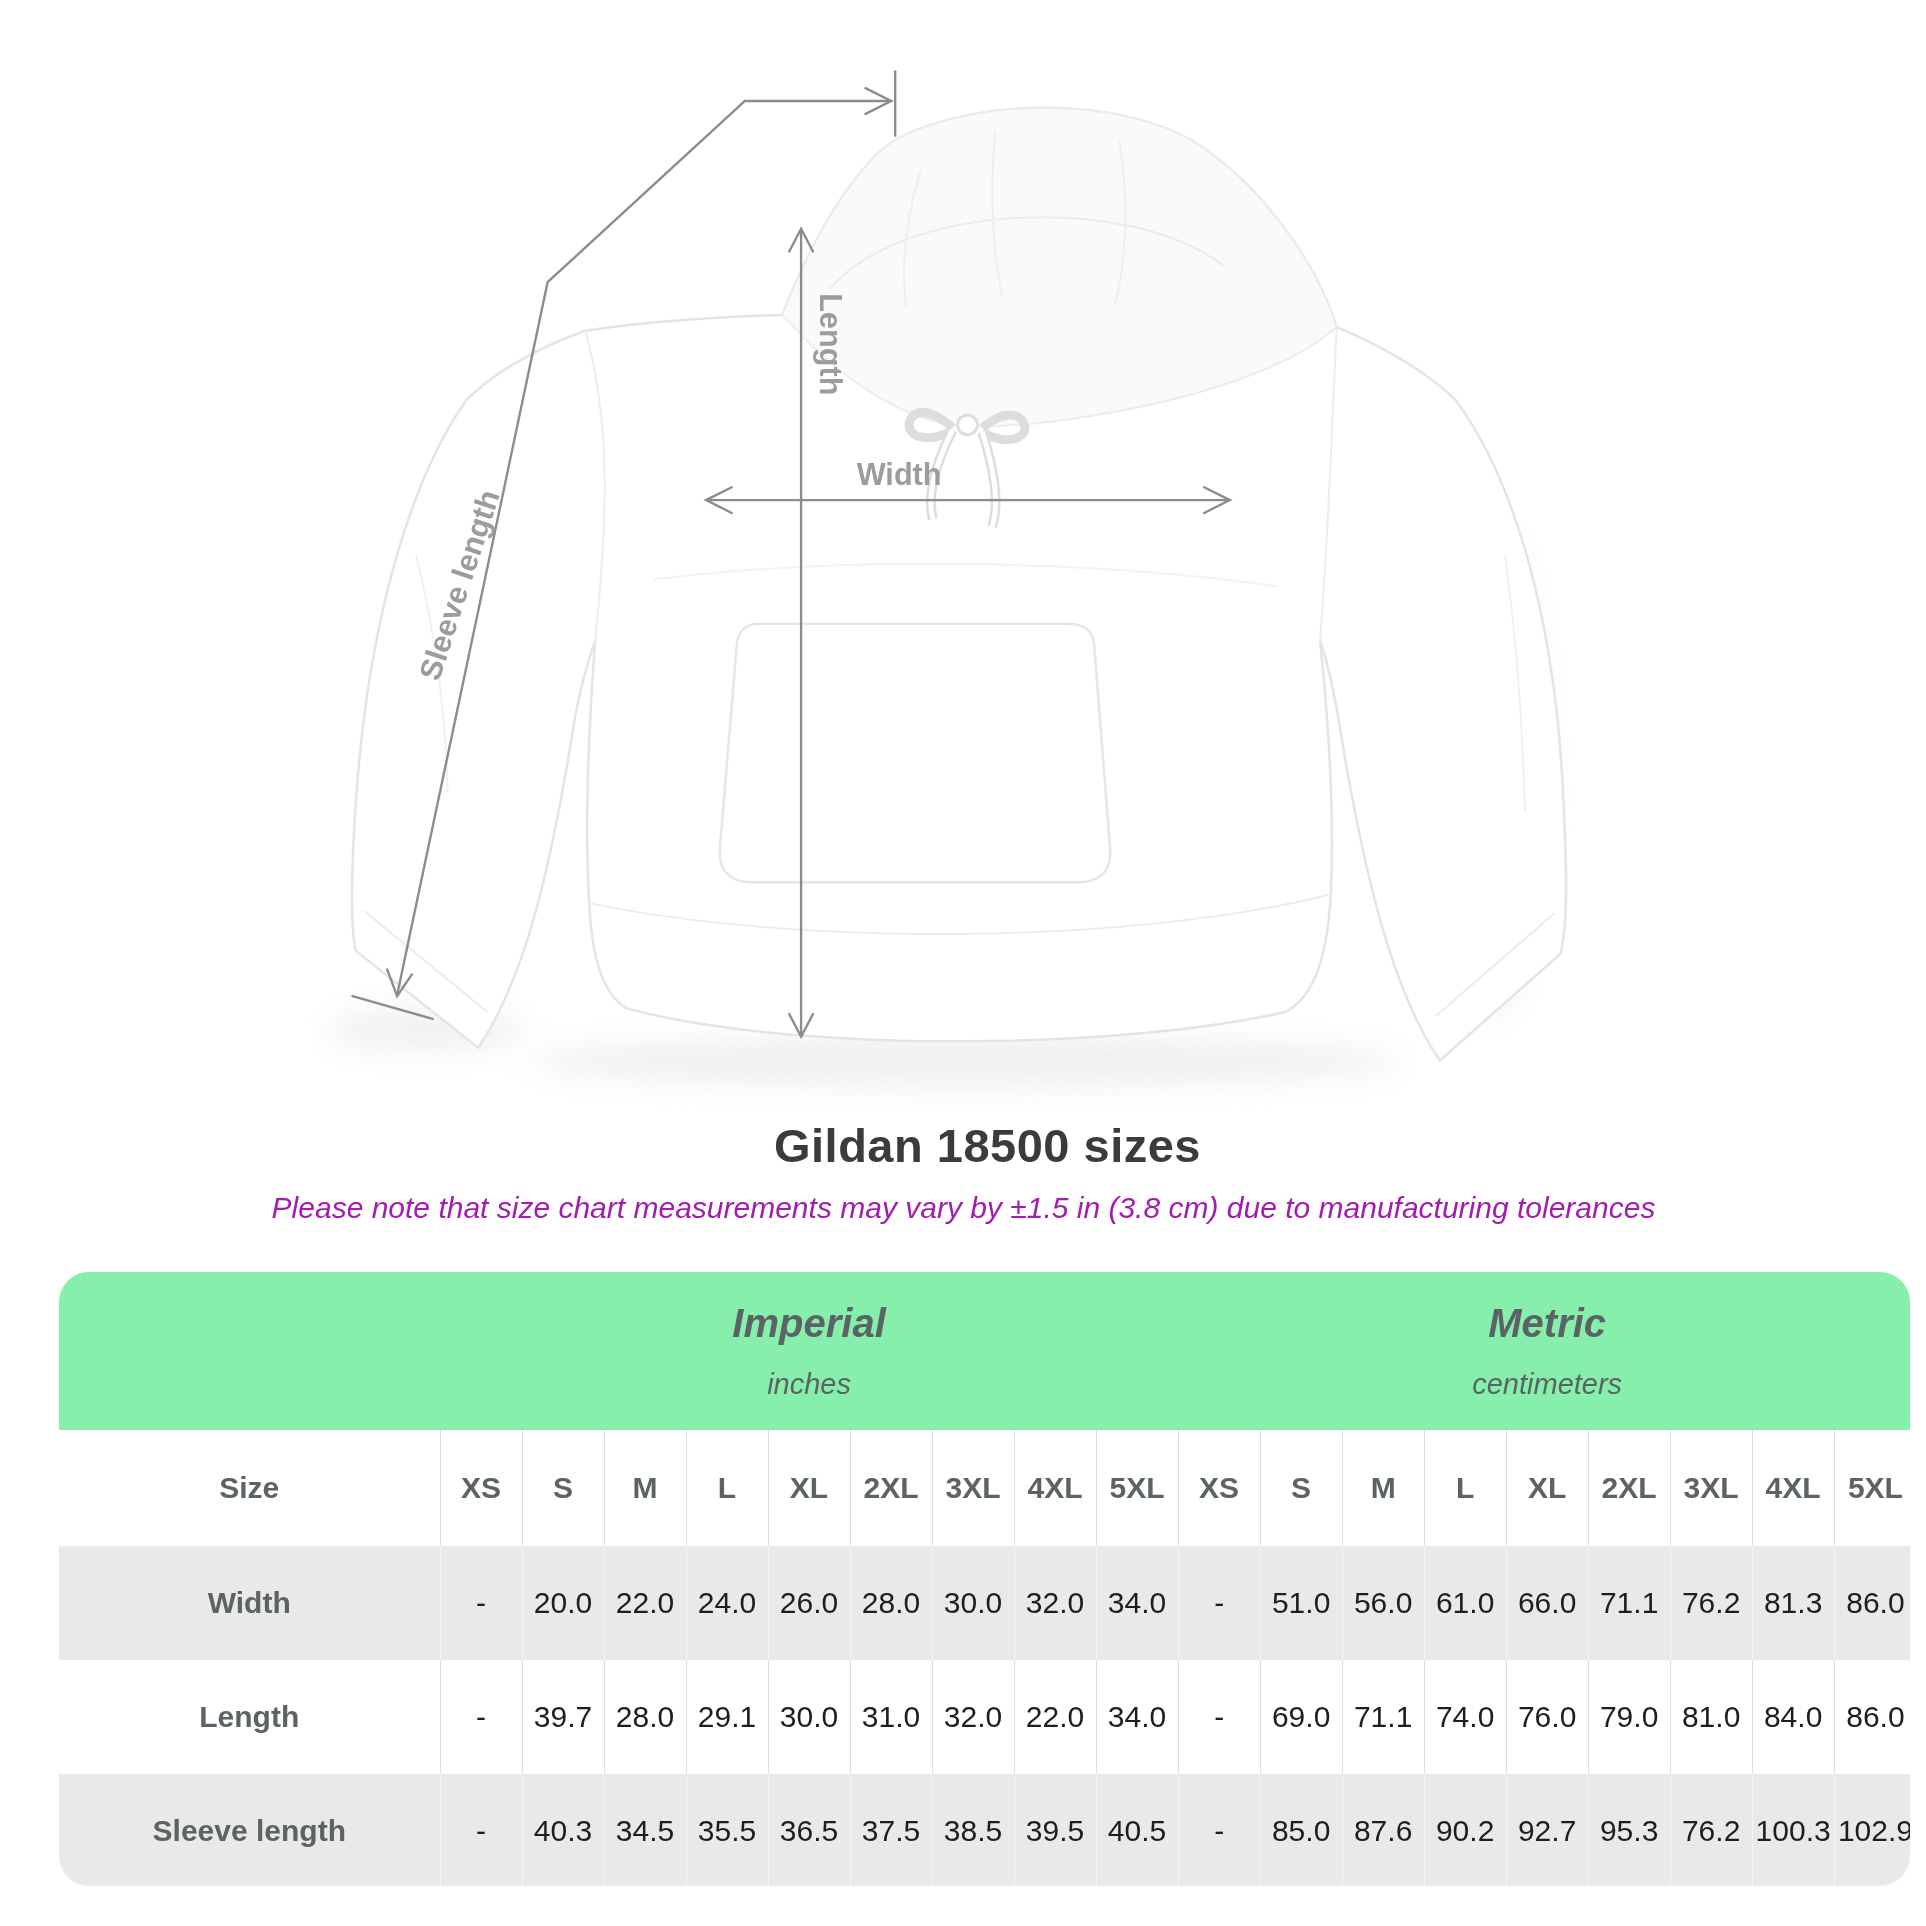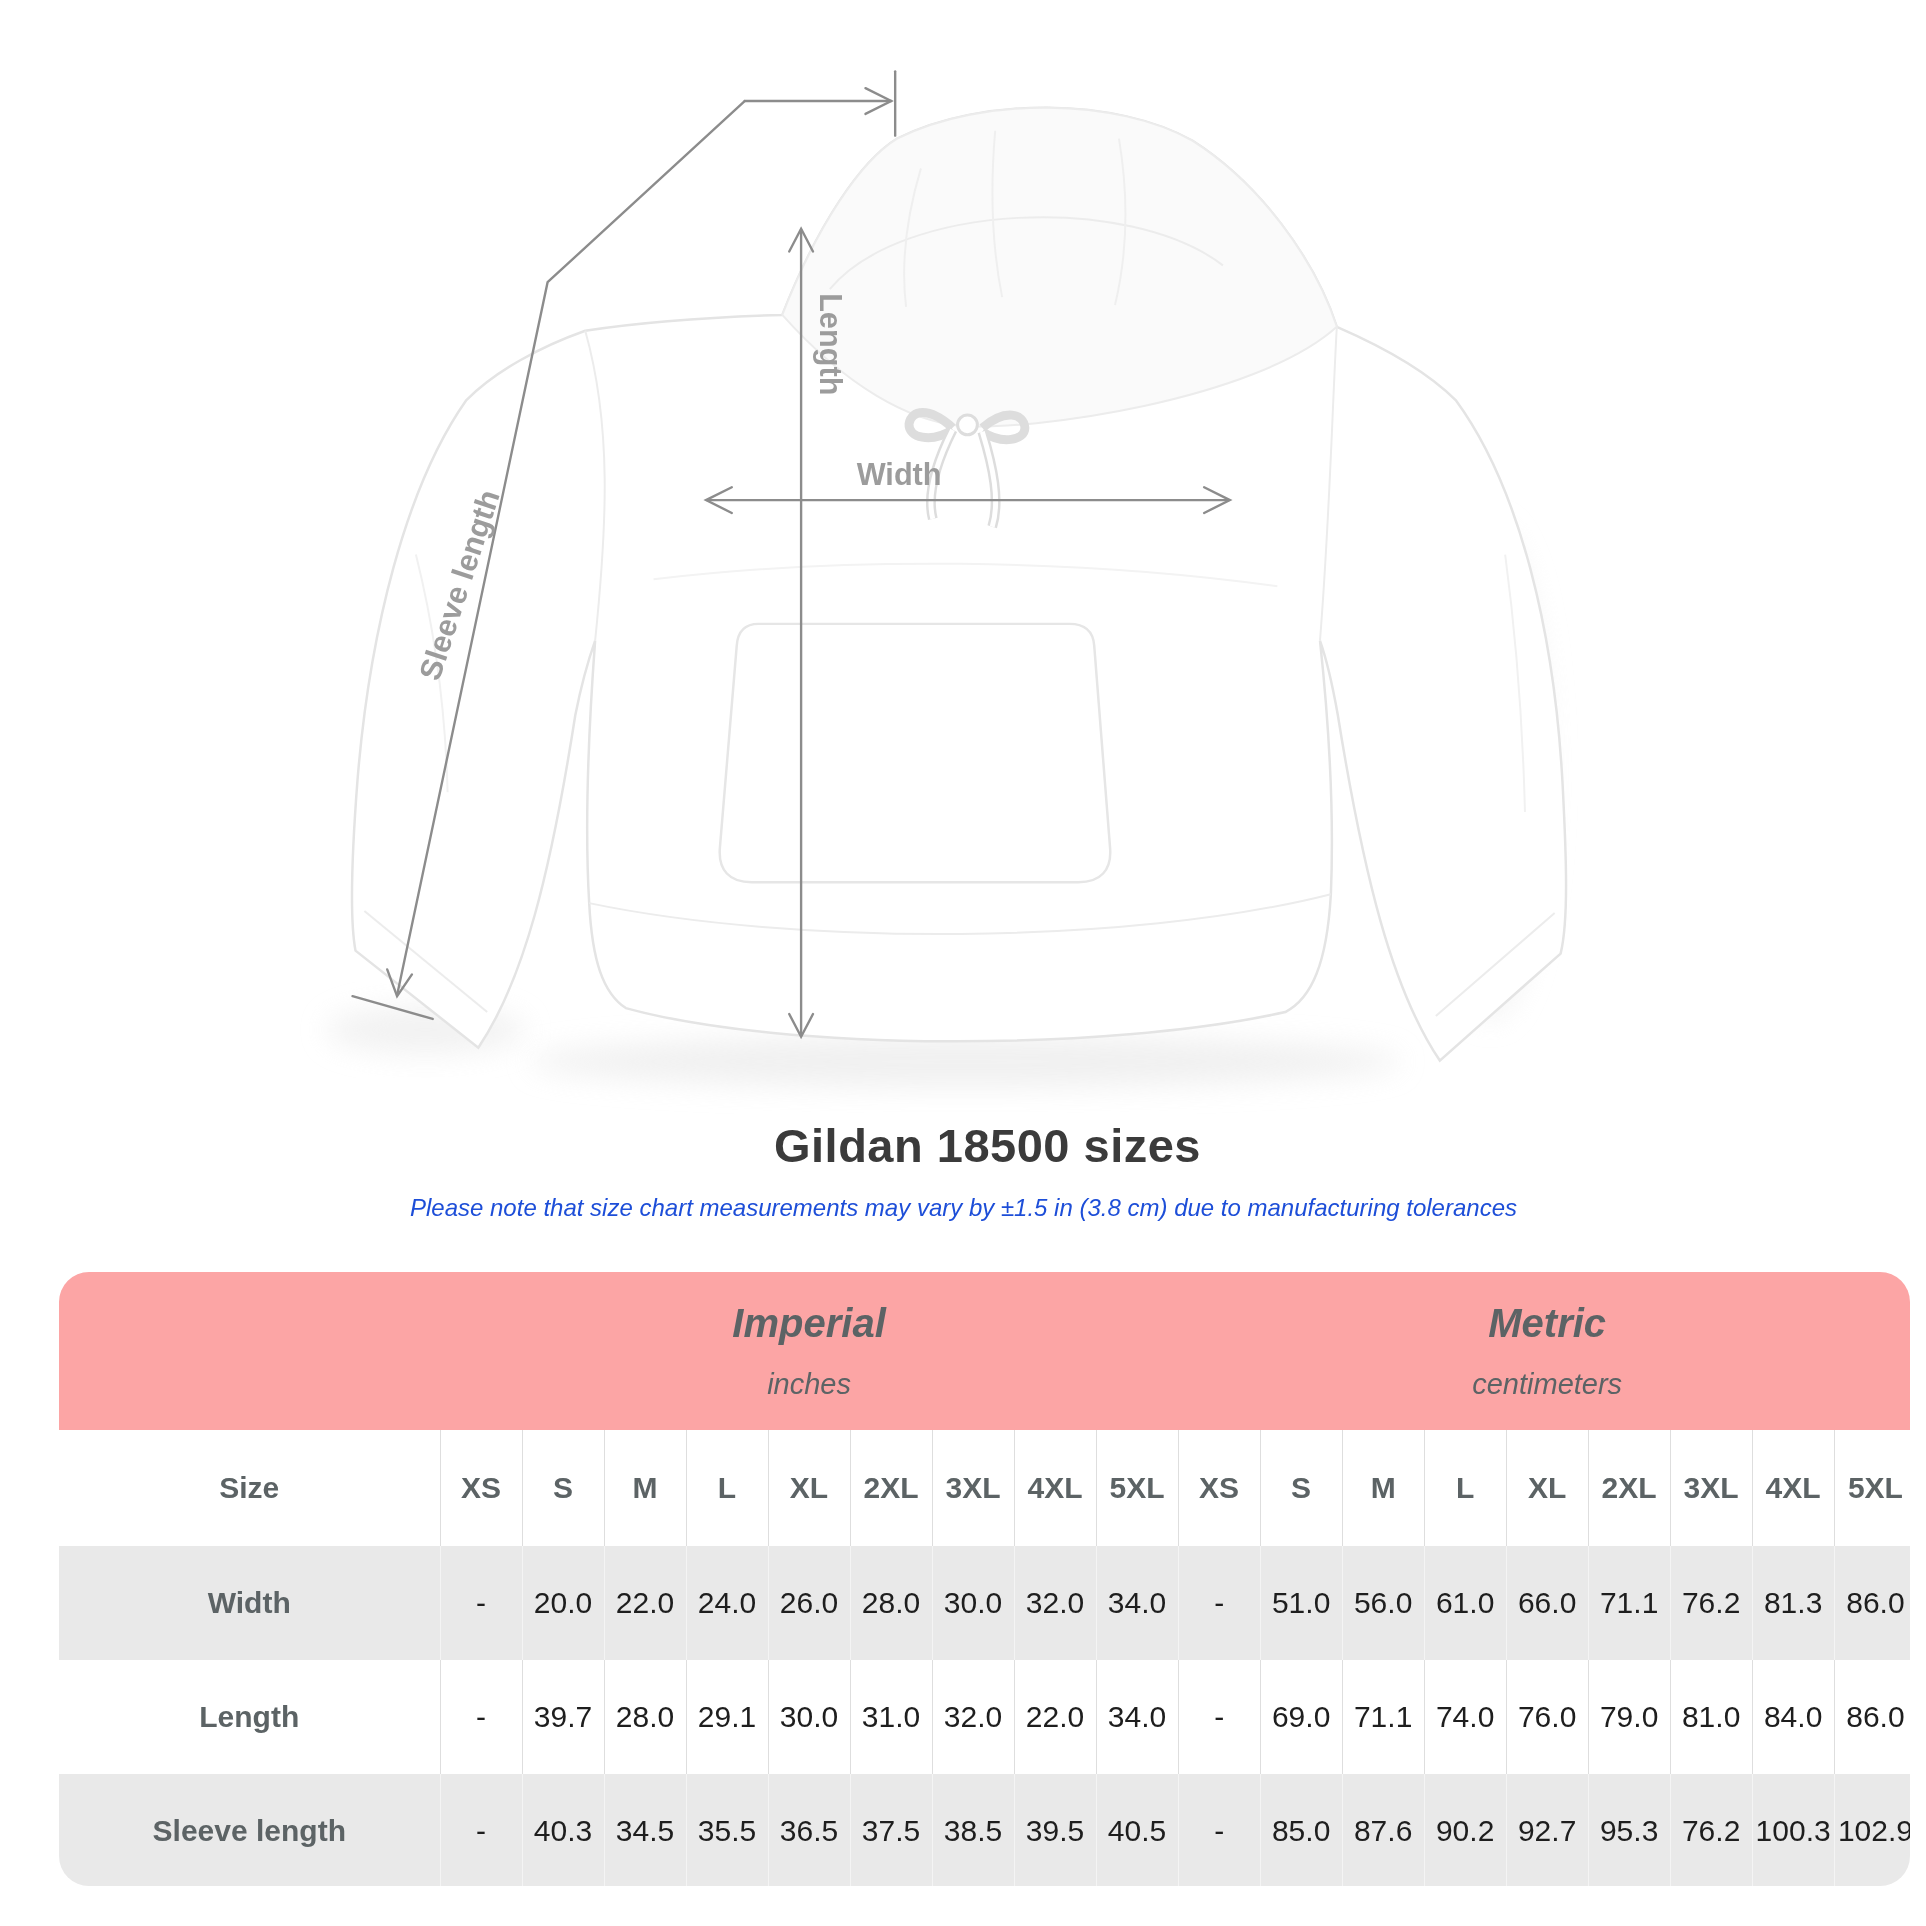--- a/index.html
+++ b/index.html
@@ -32,24 +32,24 @@
     color: #3b3b3b;
     letter-spacing: 0.5px;
     margin-left: 24px;
   }
   .subtitle {
     position: absolute;
     top: 1188px;
     left: 0;
     width: 100%;
     text-align: center;
-    font-size: 24px;
+    font-size: 30px;
     line-height: 40px;
     font-style: italic;
-    color: #1d4ed8;
+    color: #a21caf;
   }
   .sizetable-wrap {
     position: absolute;
     top: 1272px;
     left: 59px;
     width: 1851px;
     height: 614px;
     border-radius: 30px;
     overflow: hidden;
   }
@@ -59,21 +59,21 @@
     border-collapse: collapse;
     table-layout: fixed;
   }
   table.sizetable td {
     text-align: center;
     vertical-align: middle;
     padding: 0;
     overflow: hidden;
   }
   tr.group-row { height: 158px; }
-  tr.group-row td { background: #fca5a5; }
+  tr.group-row td { background: #86efac; }
   .group-name {
     font-size: 40px;
     font-weight: bold;
     font-style: italic;
     color: #5c6365;
   }
   .group-unit {
     margin-top: 22px;
     font-size: 29px;
     font-style: italic;

